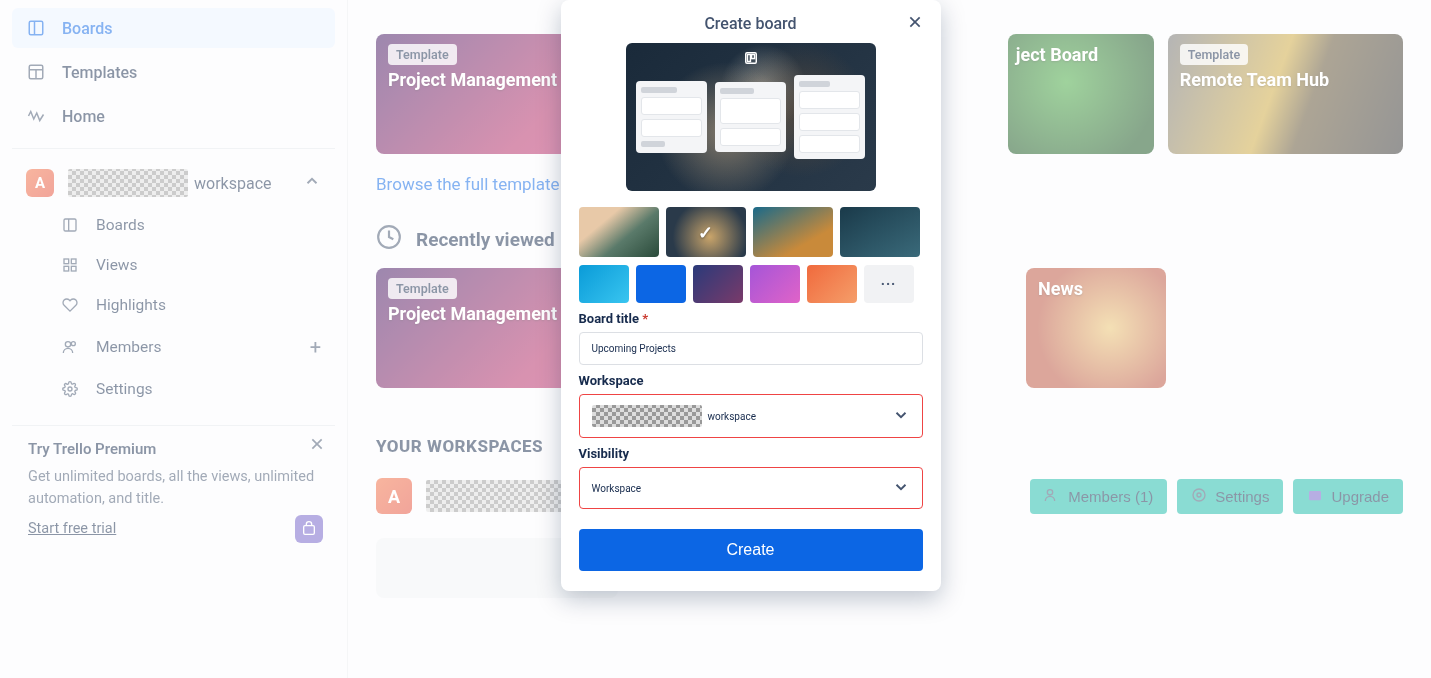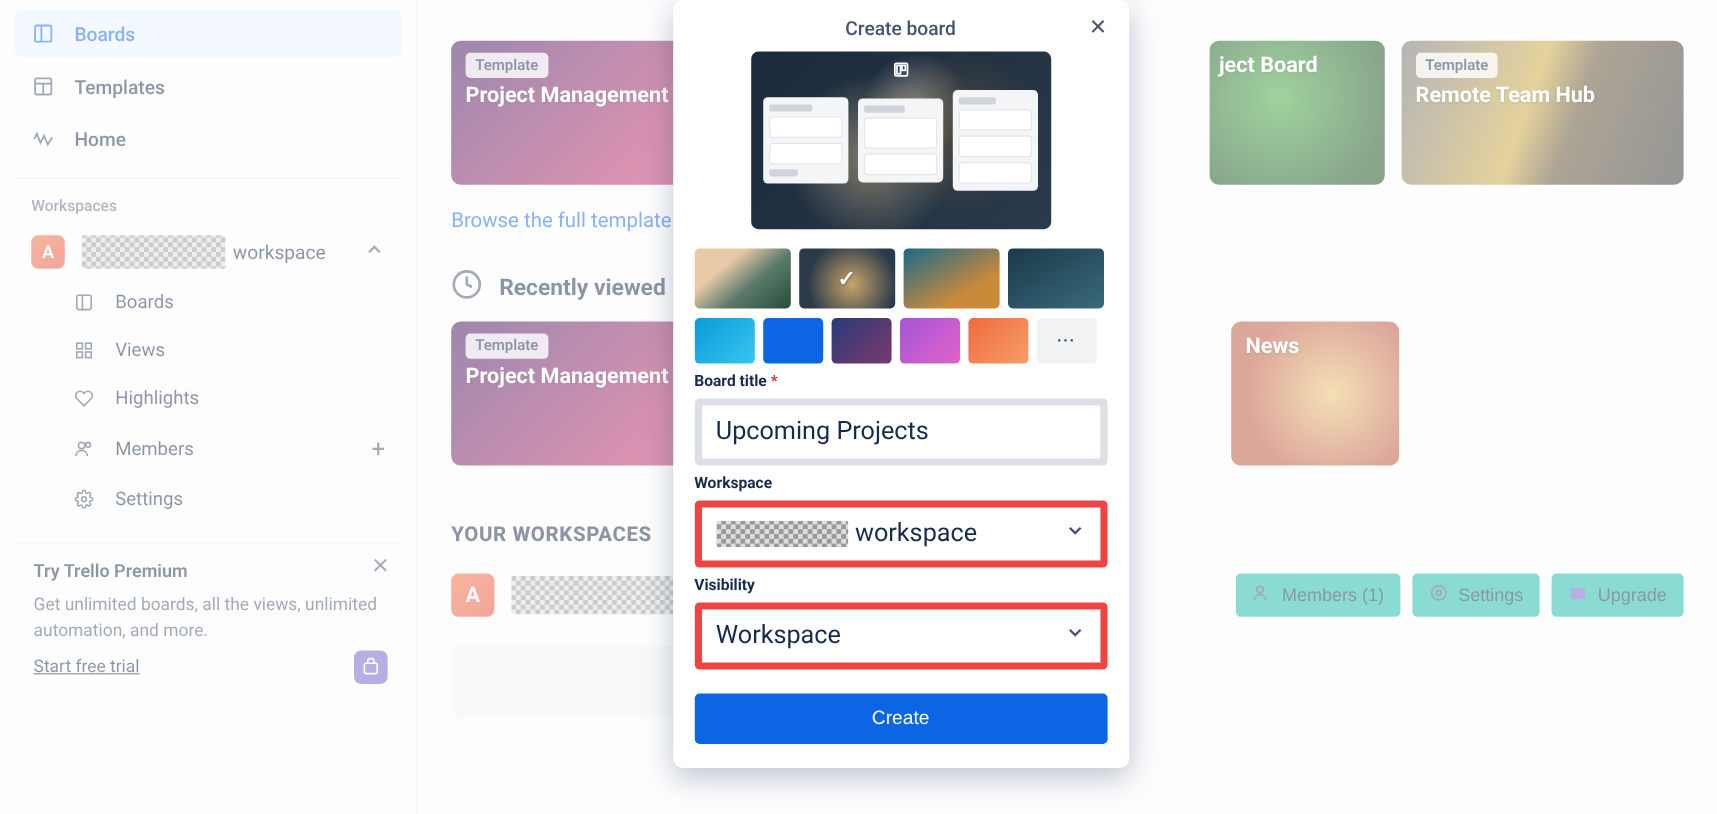--- a/index.html
+++ b/index.html
@@ -172,22 +172,22 @@
   .c-grid{ display:flex; gap:7px; margin-bottom:4px;}
   .c-opt{ width:50px; height:38px; border-radius:4px; cursor:pointer;}
   .c1{background:linear-gradient(135deg,#0a9bd8,#39c5f0);}
   .c2{background:#0c66e4;}
   .c3{background:linear-gradient(135deg,#2a3a7a,#7a3a6a);}
   .c4{background:linear-gradient(135deg,#a555d8,#e063c8);}
   .c5{background:linear-gradient(135deg,#f06a3d,#f59e6a);}
   .c-more{ background:#f1f2f4; display:flex; align-items:center; justify-content:center; color:#44546f; font-weight:700; letter-spacing:1px;}
   .req{ color:#c9372c; }
   .txt-input, .sel {
-    width:100%; border:6px solid #ef4444; border-radius:4px;
-    padding:10px 12px; font-size:21px; color:#172b4d;
+    width:100%; border:1px solid #ef4444; border-radius:4px;
+    padding:10px 12px; font-size:10px; color:#172b4d;
     background:#fff; display:flex; align-items:center; justify-content:space-between;
     cursor:pointer; font-family:inherit;
   }
   .txt-input{ border-color:#dcdfe4; }
   .sel .chev{ color:#44546f;}
   .sel .sel-content { display:flex; align-items:center; gap:6px;}
   .create-btn{
     margin-top:20px; width:100%; background:#0c66e4; color:#fff;
     border:none; border-radius:4px; padding:12px; font-size:16px; font-weight:500; cursor:pointer;
   }
@@ -219,21 +219,20 @@
     </div>
     <div class="nav-item">
       <span class="icon-slot">
         <svg width="18" height="16" viewBox="0 0 24 16" fill="none" stroke="currentColor" stroke-width="2">
             <polyline points="2,8 5,2 9,12 13,4 17,14 22,6"></polyline>
           </svg>
       </span>
       <span>Home</span>
     </div>
     <hr class="divider">
-    <div class="section-label">Workspaces</div>
     <div class="ws-row">
       <div class="ws-avatar">A</div>
       <div class="ws-name-wrap">
         <span class="redacted"></span>
         <span>workspace</span>
       </div>
       <span class="ws-chevron">
         <svg width="18" height="18" viewBox="0 0 24 24" fill="none" stroke="currentColor" stroke-width="2.5">
             <polyline points="6,15 12,9 18,15"></polyline>
           </svg>
@@ -289,21 +288,21 @@
     </div>
 
     <div class="premium-box">
       <span class="premium-close">
         <svg width="16" height="16" viewBox="0 0 24 24" fill="none" stroke="currentColor" stroke-width="2.5">
             <line x1="5" y1="5" x2="19" y2="19"></line>
             <line x1="19" y1="5" x2="5" y2="19"></line>
           </svg>
       </span>
       <h4>Try Trello Premium</h4>
-      <p>Get unlimited boards, all the views, unlimited automation, and more.</p>
+      <p>Get unlimited boards, all the views, unlimited automation, and title.</p>
       <a>Start free trial</a>
       <span class="premium-badge">
         <svg width="16" height="16" viewBox="0 0 24 24" fill="none" stroke="currentColor" stroke-width="2">
             <rect x="4" y="7" width="16" height="13" rx="2"></rect>
             <path d="M8 7V5a4 4 0 0 1 8 0v2"></path>
           </svg>
       </span>
     </div>
   </aside>
 

